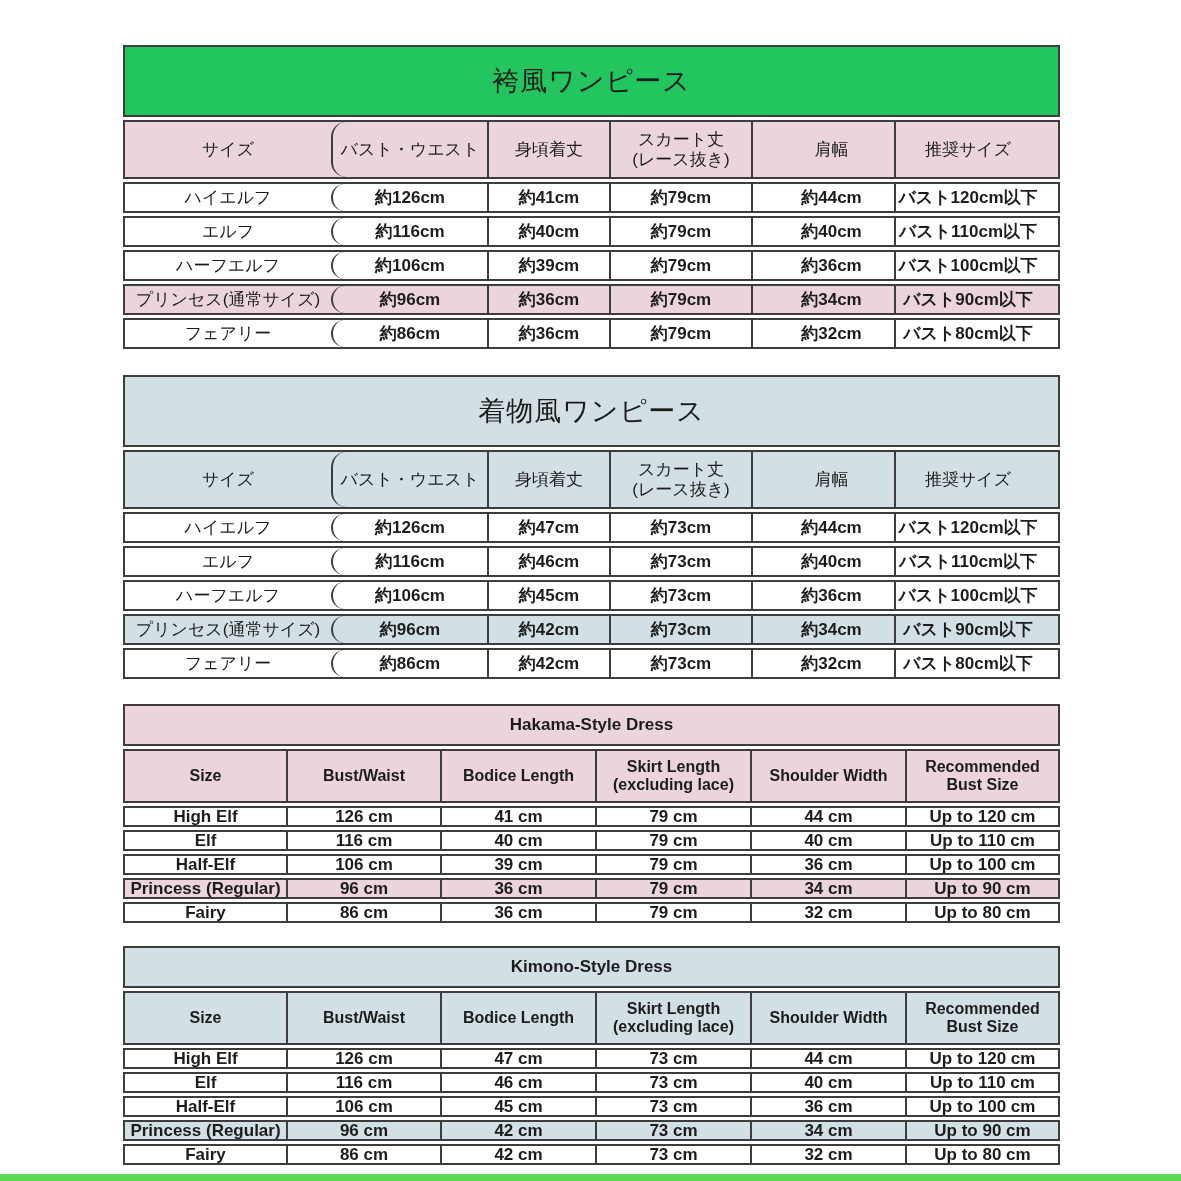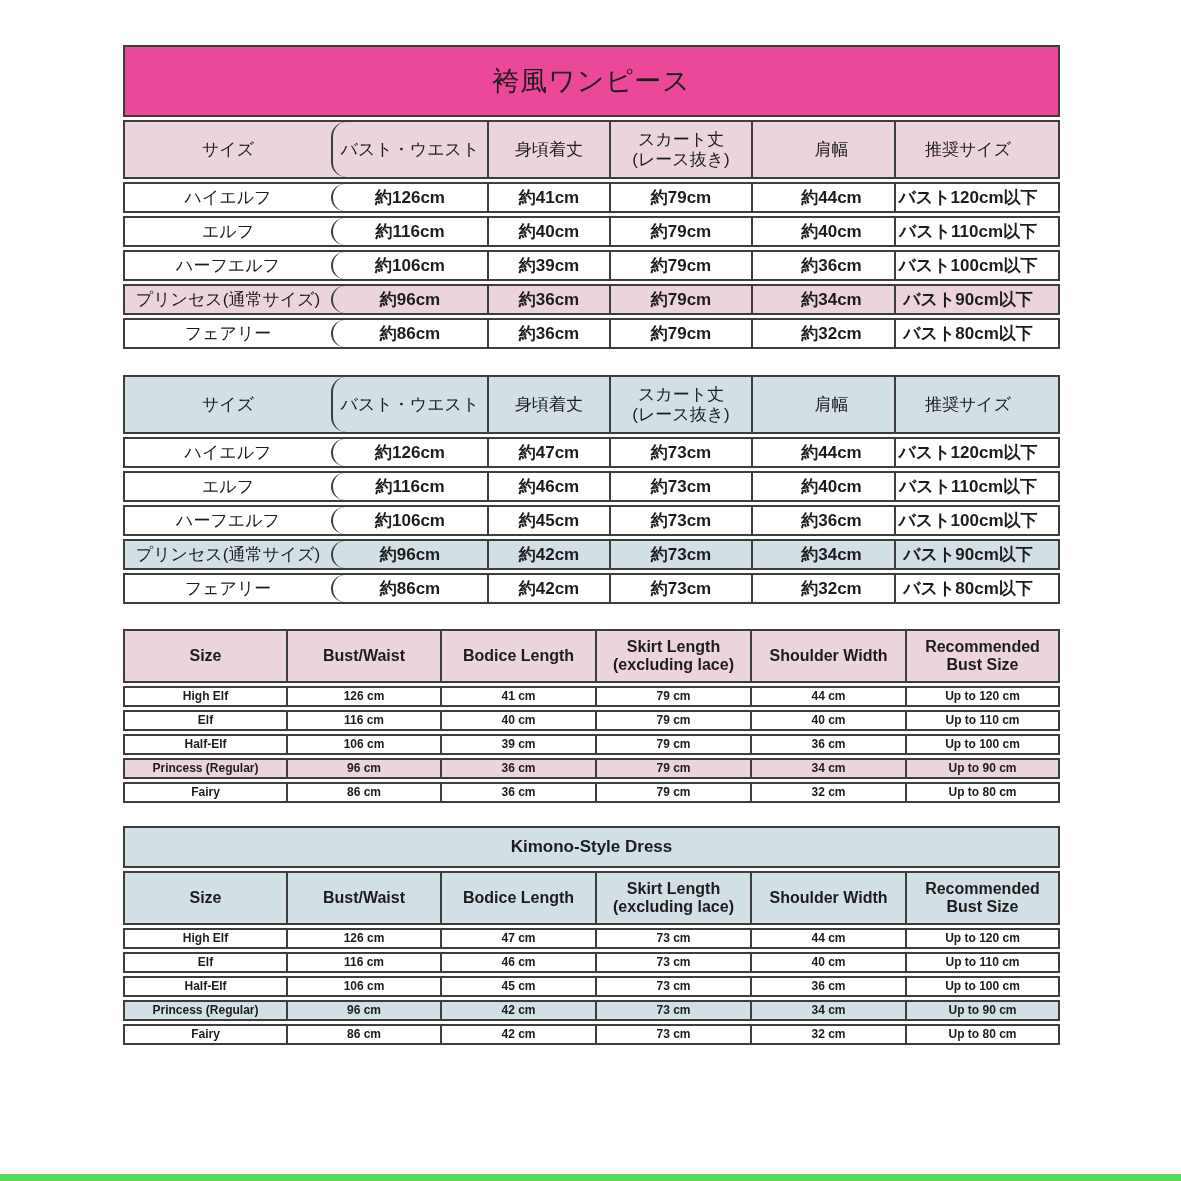--- a/index.html
+++ b/index.html
@@ -54,21 +54,21 @@
   .jp .header-row .cell { font-size: 17px; font-weight: 400; }
   .en .header-row { height: 54px; }
   .en .header-row .cell { font-size: 16px; font-weight: 700; }
 
   
   .jp .data-row { height: 31px; }
   .jp .data-row .cell { font-size: 17px; }
   .jp .data-row .c0 { font-weight: 400; }
   .jp .data-row .cell:not(.c0) { font-weight: 700; }
   .en .data-row { height: 21px; }
-  .en .data-row .cell { font-size: 12px; font-weight: 700; }
+  .en .data-row .cell { font-size: 17px; font-weight: 700; }
 
   
   .jp .c0 { width: 206px; }
   .jp .c1 { width: 156px; border-radius: 15px; }
   .jp .c2 { width: 122px; text-align: center; }
   .jp .c3 { width: 142px; }
   .jp .c4 { width: 143px; padding-left: 16px; }
   .jp .c5 { width: 146px; }
 
   
@@ -84,21 +84,21 @@
     left: 0; bottom: 0;
     width: 1181px; height: 7px;
   }
 </style>
 </head>
 <body style="background: rgb(255, 255, 255);">
 
 <div class="page">
   <div class="content">
     <section class="tbl jp t0">
-        <div class="row title-row" style="background: #ec4899;">
+        <div class="row title-row" style="background: #22c55e;">
           <div class="cell c-title">袴風ワンピース</div>
         </div>
         <div class="row header-row" style="background: rgb(236, 212, 220);">
           <div class="cell c0">サイズ</div>
           <div class="cell c1">バスト・ウエスト</div>
           <div class="cell c2">身頃着丈</div>
           <div class="cell c3">スカート丈
 (レース抜き)</div>
           <div class="cell c4">肩幅</div>
           <div class="cell c5">推奨サイズ</div>
@@ -138,20 +138,23 @@
         <div class="row data-row">
           <div class="cell c0">フェアリー</div>
           <div class="cell c1">約86cm</div>
           <div class="cell c2">約36cm</div>
           <div class="cell c3">約79cm</div>
           <div class="cell c4">約32cm</div>
           <div class="cell c5">バスト80cm以下</div>
         </div>
       </section>
     <section class="tbl jp t1">
+        <div class="row title-row" style="background: rgb(210, 223, 228);">
+          <div class="cell c-title">着物風ワンピース</div>
+        </div>
         <div class="row header-row" style="background: rgb(210, 223, 228);">
           <div class="cell c0">サイズ</div>
           <div class="cell c1">バスト・ウエスト</div>
           <div class="cell c2">身頃着丈</div>
           <div class="cell c3">スカート丈
 (レース抜き)</div>
           <div class="cell c4">肩幅</div>
           <div class="cell c5">推奨サイズ</div>
         </div>
         <div class="row data-row">
@@ -189,20 +192,23 @@
         <div class="row data-row">
           <div class="cell c0">フェアリー</div>
           <div class="cell c1">約86cm</div>
           <div class="cell c2">約42cm</div>
           <div class="cell c3">約73cm</div>
           <div class="cell c4">約32cm</div>
           <div class="cell c5">バスト80cm以下</div>
         </div>
       </section>
     <section class="tbl en t2">
+        <div class="row title-row" style="background: rgb(236, 212, 220);">
+          <div class="cell c-title">Hakama-Style Dress</div>
+        </div>
         <div class="row header-row" style="background: rgb(236, 212, 220);">
           <div class="cell c0">Size</div>
           <div class="cell c1">Bust/Waist</div>
           <div class="cell c2">Bodice Length</div>
           <div class="cell c3">Skirt Length
 (excluding lace)</div>
           <div class="cell c4">Shoulder Width</div>
           <div class="cell c5">Recommended
 Bust Size</div>
         </div>

